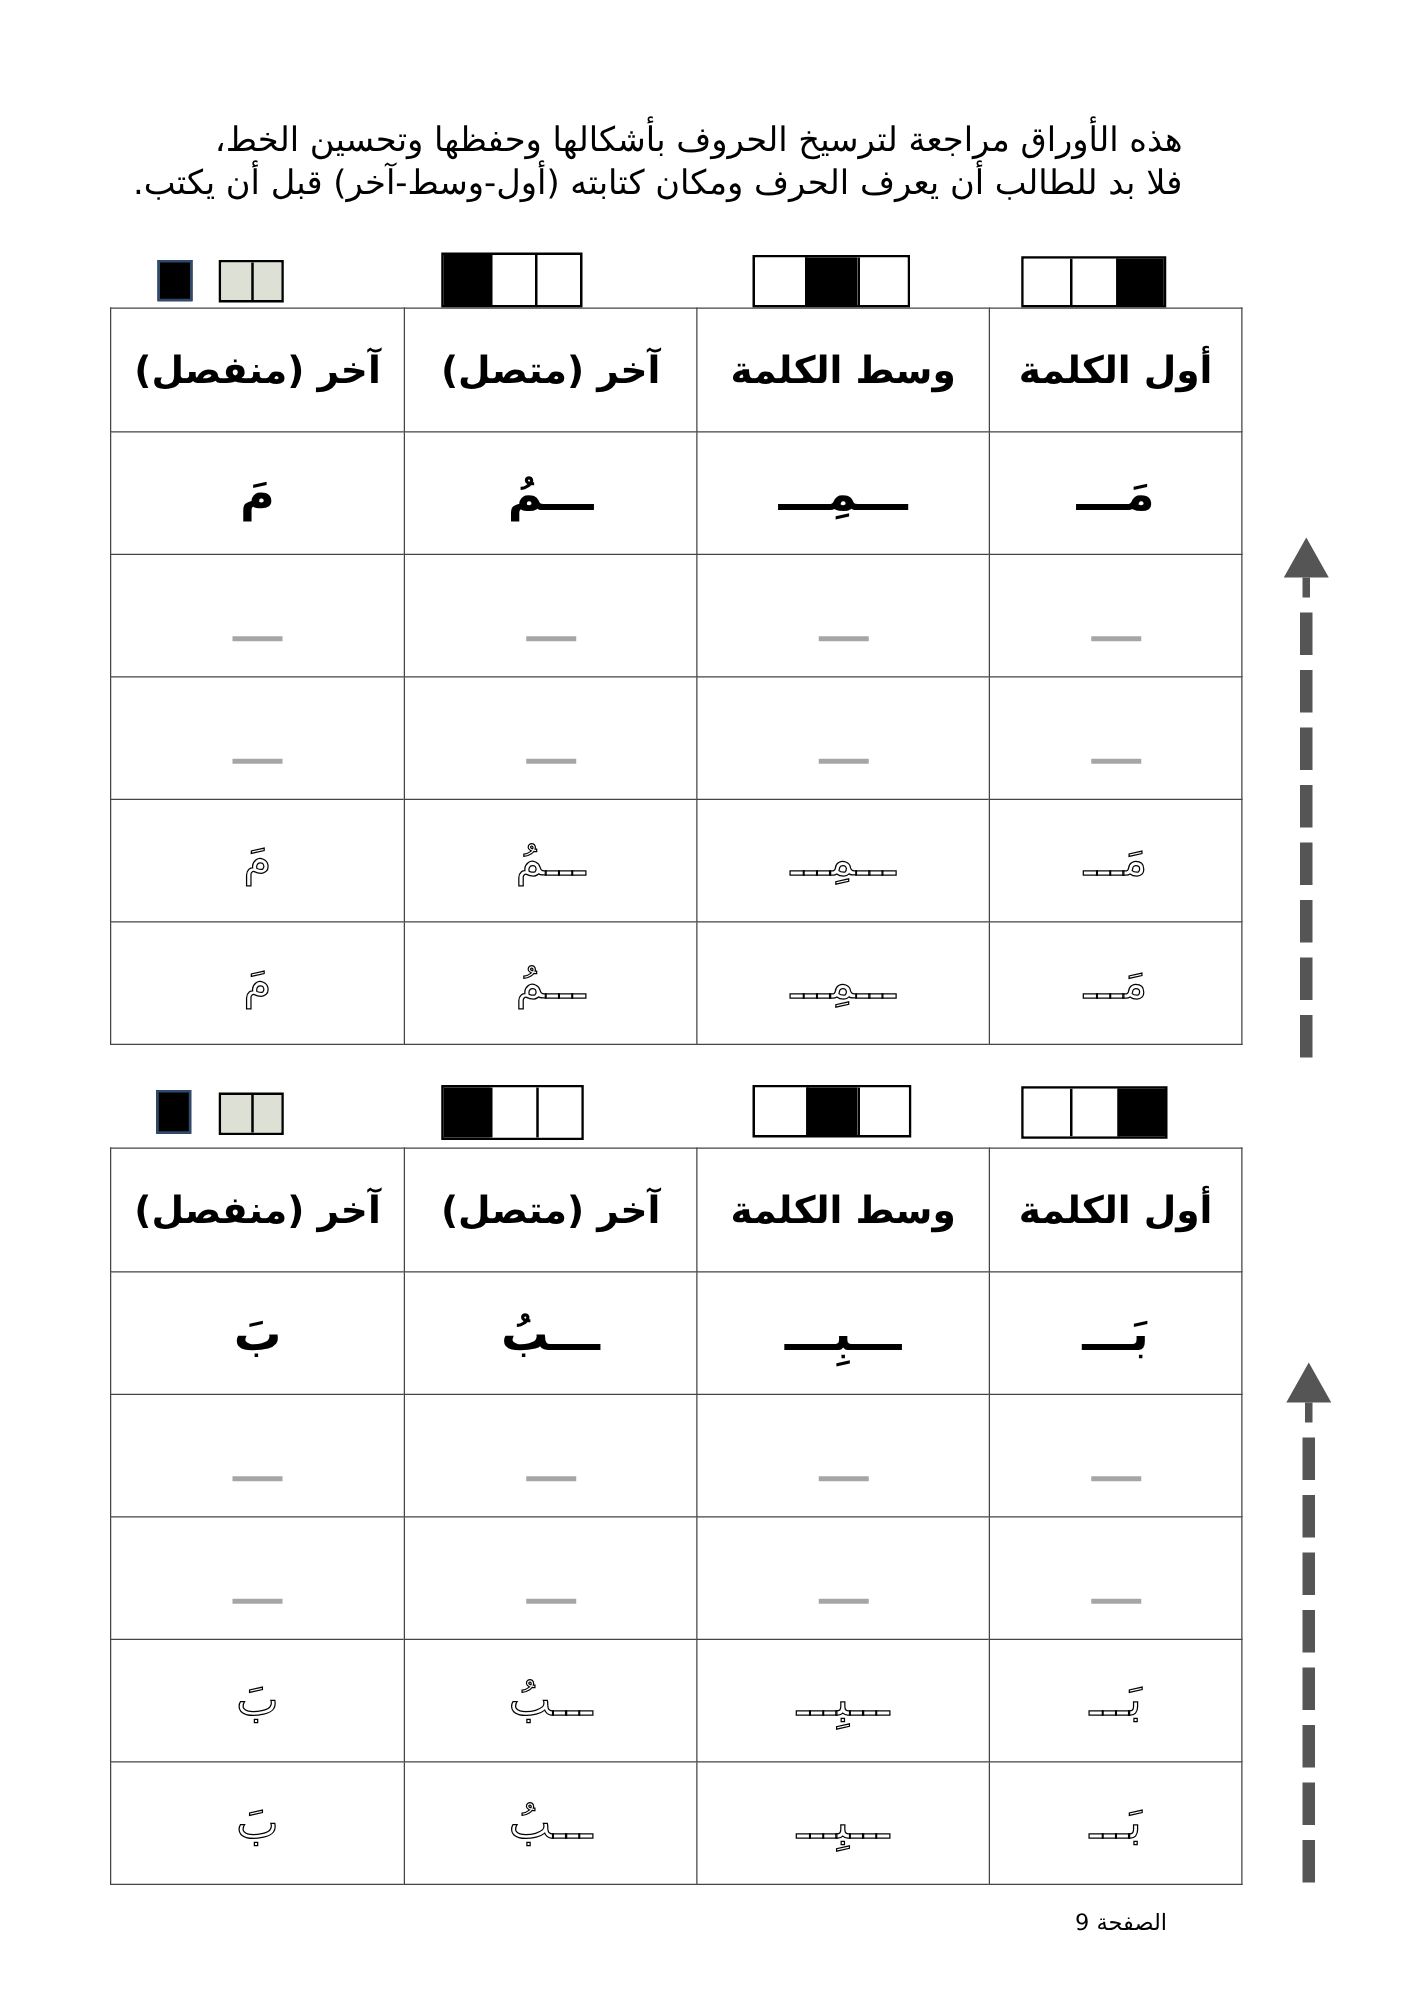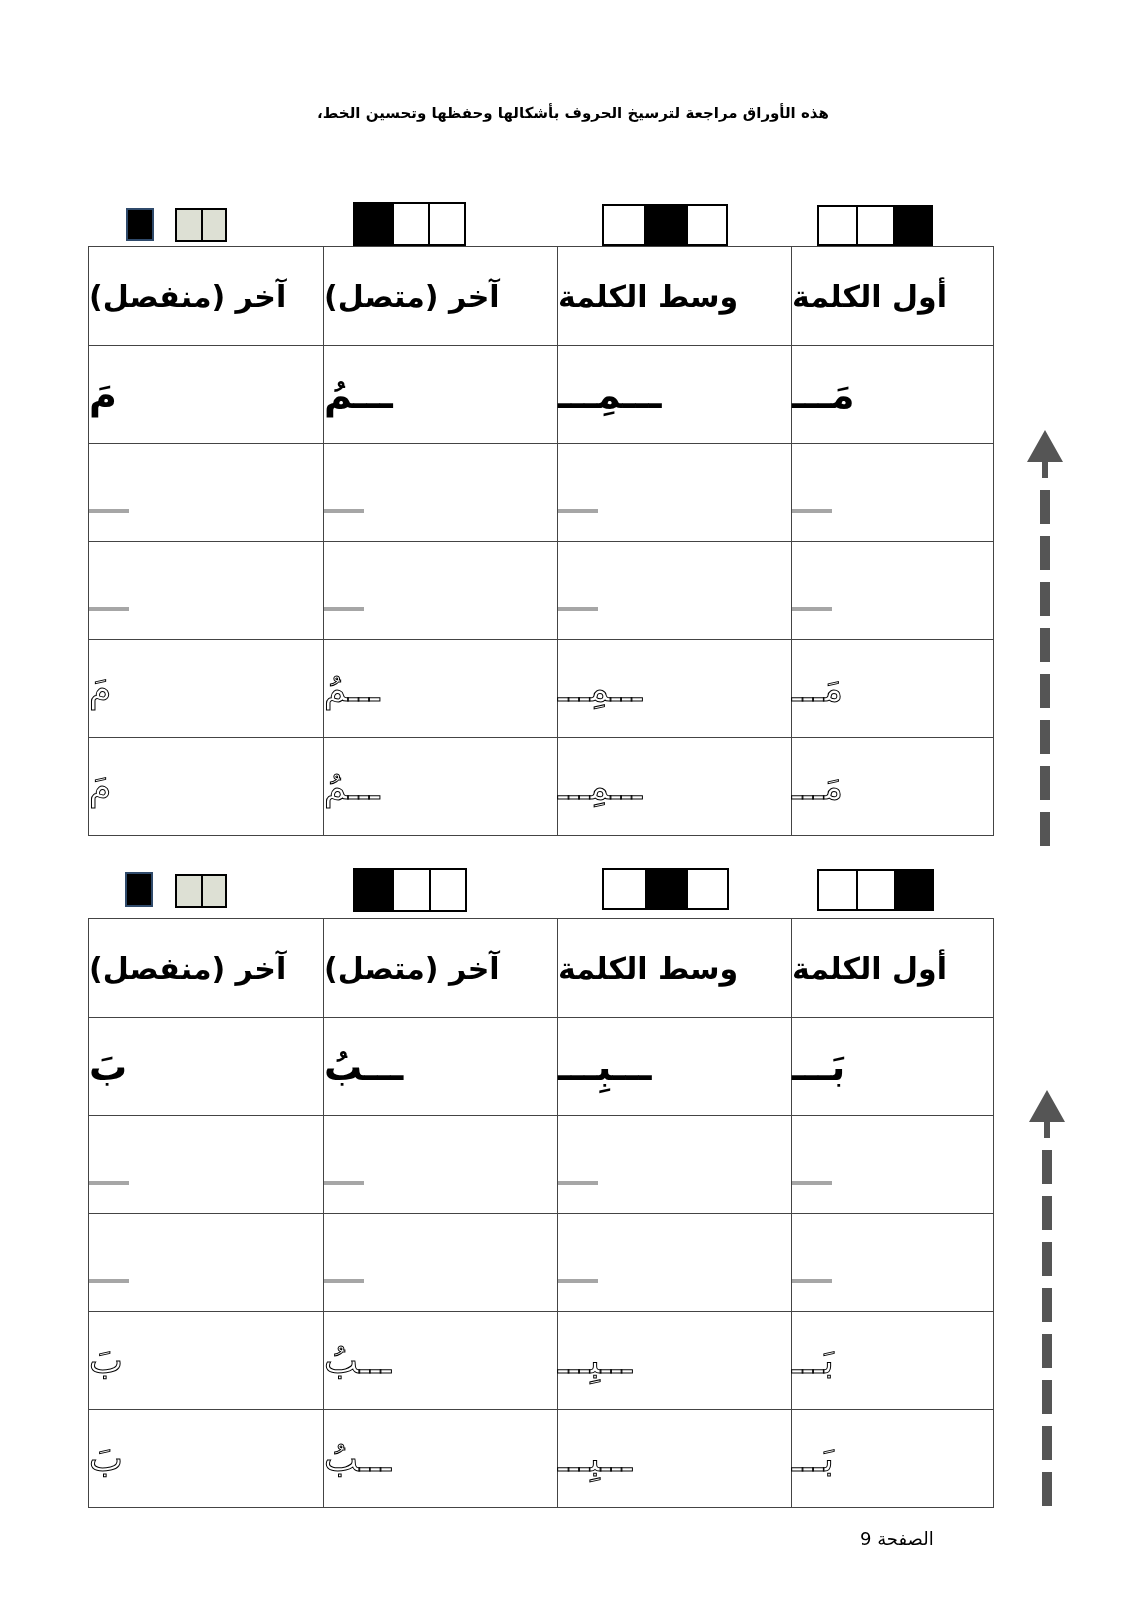--- a/index.html
+++ b/index.html
@@ -1,30 +1,30 @@
 <!DOCTYPE html>
 <html><head>
 <meta charset="utf-8">
 <style>
   html, body { margin: 0; padding: 0; background: #ffffff; }
   body { width: 1131px; height: 1600px; position: relative; overflow: hidden; font-family: "DejaVu Sans", sans-serif; color: #000; }
-  .intro { position: absolute; left: 200px; top: 96px; width: 746px; direction: rtl; text-align: center; font-family: "DejaVu Sans", sans-serif; font-weight: bold; font-size: 15px; line-height: 34px; letter-spacing: -0.3px; }
+  .intro { position: absolute; left: 200px; top: 96px; width: 746px; direction: rtl; text-align: left; font-family: "DejaVu Sans", sans-serif; font-weight: normal; font-size: 27px; line-height: 34px; letter-spacing: -0.3px; }
   .intro div { white-space: nowrap; }
 
   .indicator-row { position: absolute; left: 88px; width: 905px; height: 44px; }
   .ind { position: absolute; display: flex; border: 2px solid #000; box-sizing: border-box; }
   .ind .cell { height: 100%; box-sizing: border-box; }
   .ind .cell + .cell { border-left: 2px solid #000; }
   .cell.on { background: #000; }
   .cell.off { background: #fff; }
   .cell.grey { background: #dde0d4; }
   .ind-single { position: absolute; background: #000; border: 2px solid #2f4a6b; box-sizing: border-box; }
 
   table.grid { position: absolute; left: 88px; width: 905px; border-collapse: collapse; table-layout: fixed; direction: rtl; }
-  table.grid td { border: 1.5px solid #444; text-align: left; vertical-align: middle; padding: 0; position: relative; margin-left: 11px; }
+  table.grid td { border: 1.5px solid #444; text-align: center; vertical-align: middle; padding: 0; position: relative; margin-left: 11px; }
   .hdr td { height: 98px; font-weight: bold; font-size: 30px; font-family: "DejaVu Sans", sans-serif; }
   .model td { height: 97px; font-size: 38px; font-family: "DejaVu Sans", sans-serif; font-weight: bold; }
   .blank td { height: 97px; }
   .trace td { height: 97px; font-size: 36px; color: transparent; -webkit-text-stroke: 1px #000; font-family: "DejaVu Sans", sans-serif; }
   .trace td span { text-shadow: none; border-bottom: none; }
   .dash { display: inline-block; width: 40px; height: 4px; background: #a6a6a6; margin-top: 40px; }
   .model td span { display: inline-block; }
   .trace td span { display: inline-block; }
 
   .arrow { position: absolute; width: 40px; }
@@ -32,20 +32,21 @@
   .arrow .shaft { width: 6px; height: 16px; background: #555; margin-left: 17px; }
   .arrow .seg { width: 10px; height: 34px; background: #555; margin-left: 15px; margin-top: 12px; }
 
   .footer { position: absolute; left: 860px; top: 1528px; direction: rtl; font-size: 18px; font-family: "DejaVu Sans", sans-serif; }
 </style>
 </head>
 <body>
 
 <div class="intro">
   <div>هذه الأوراق مراجعة لترسيخ الحروف بأشكالها وحفظها وتحسين الخط،</div>
+  <div>فلا بد للطالب أن يعرف الحرف ومكان كتابته (أول-وسط-آخر) قبل أن يكتب.</div>
 </div>
 
 <div class="indicator-row" style="top:200px;">
   <div class="ind-single" style="left:38px; top:8px; width:28px; height:33px;"></div>
   <div class="ind" style="left:87px; top:8px; width:52px; height:34px;">
     <div class="cell grey" style="width:50%;"></div>
       <div class="cell grey" style="width:50%;"></div>
   </div>
   <div class="ind" style="left:265px; top:2px; width:113px; height:44px;">
     <div class="cell on" style="width:34%;"></div>

